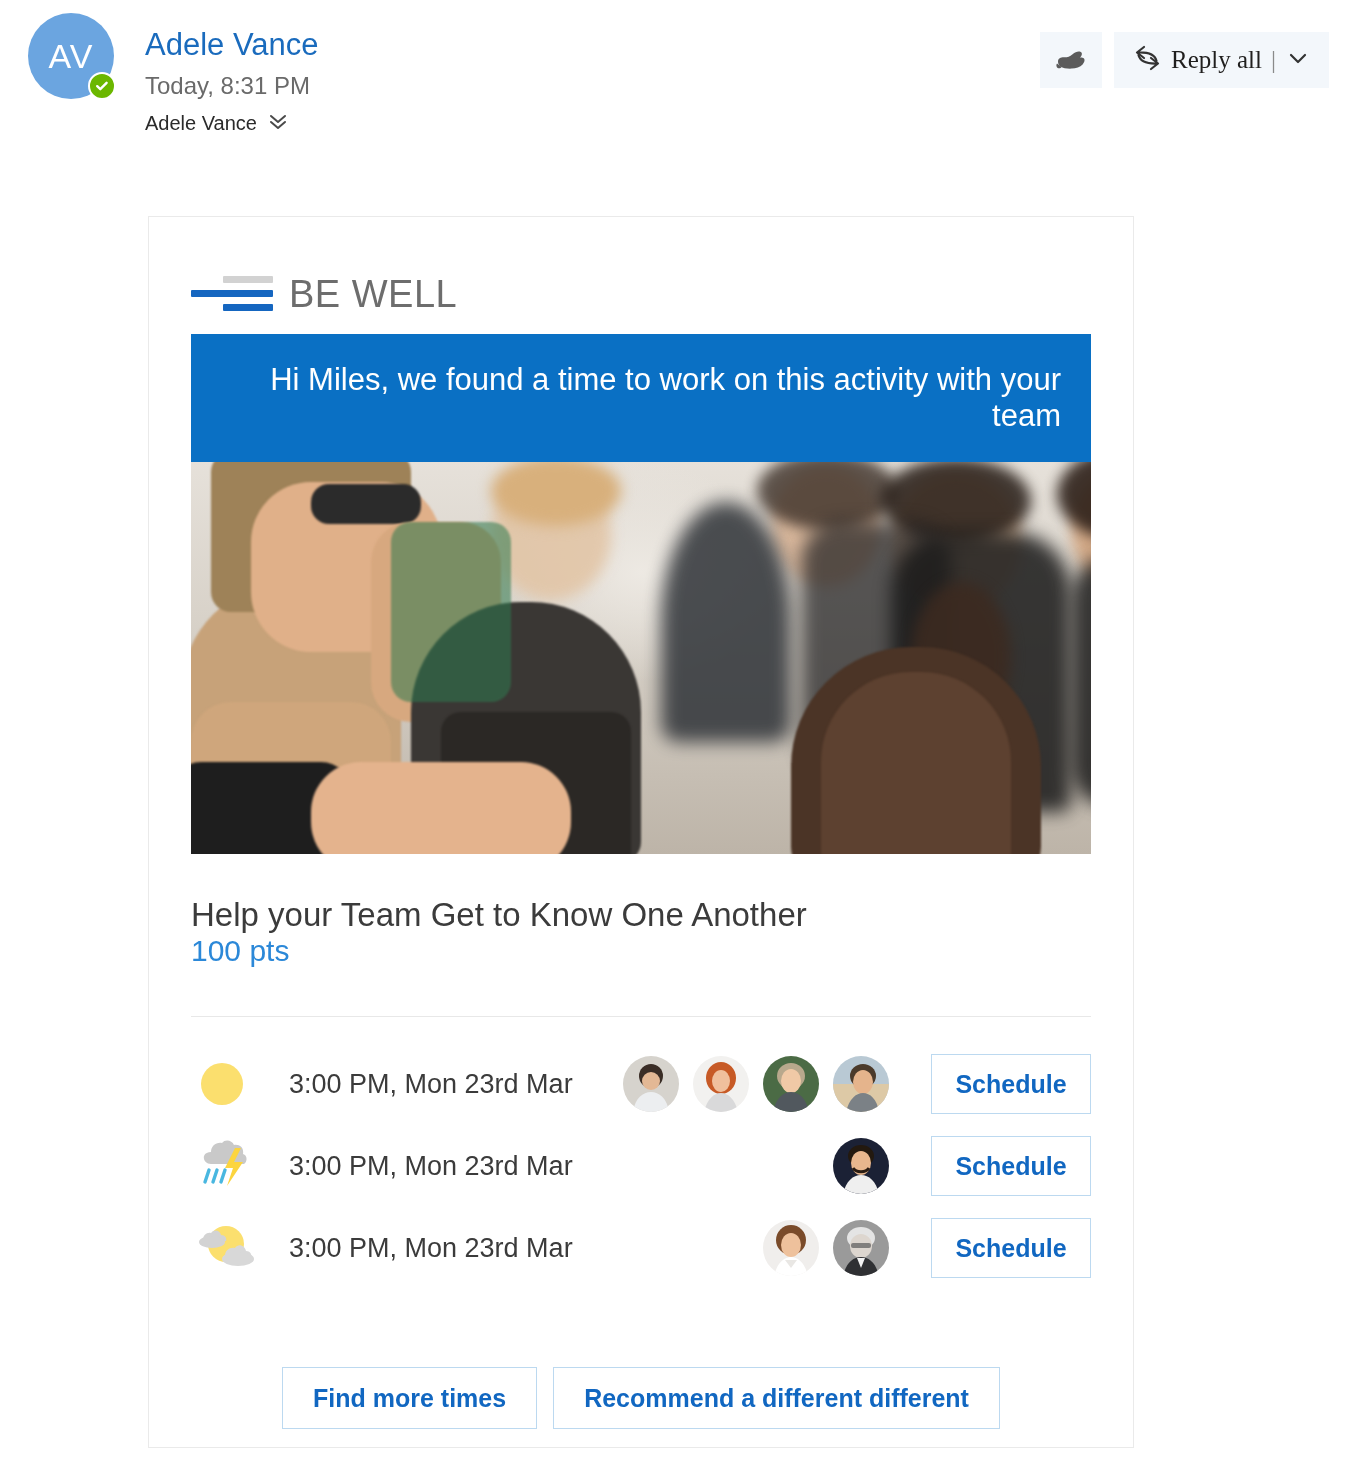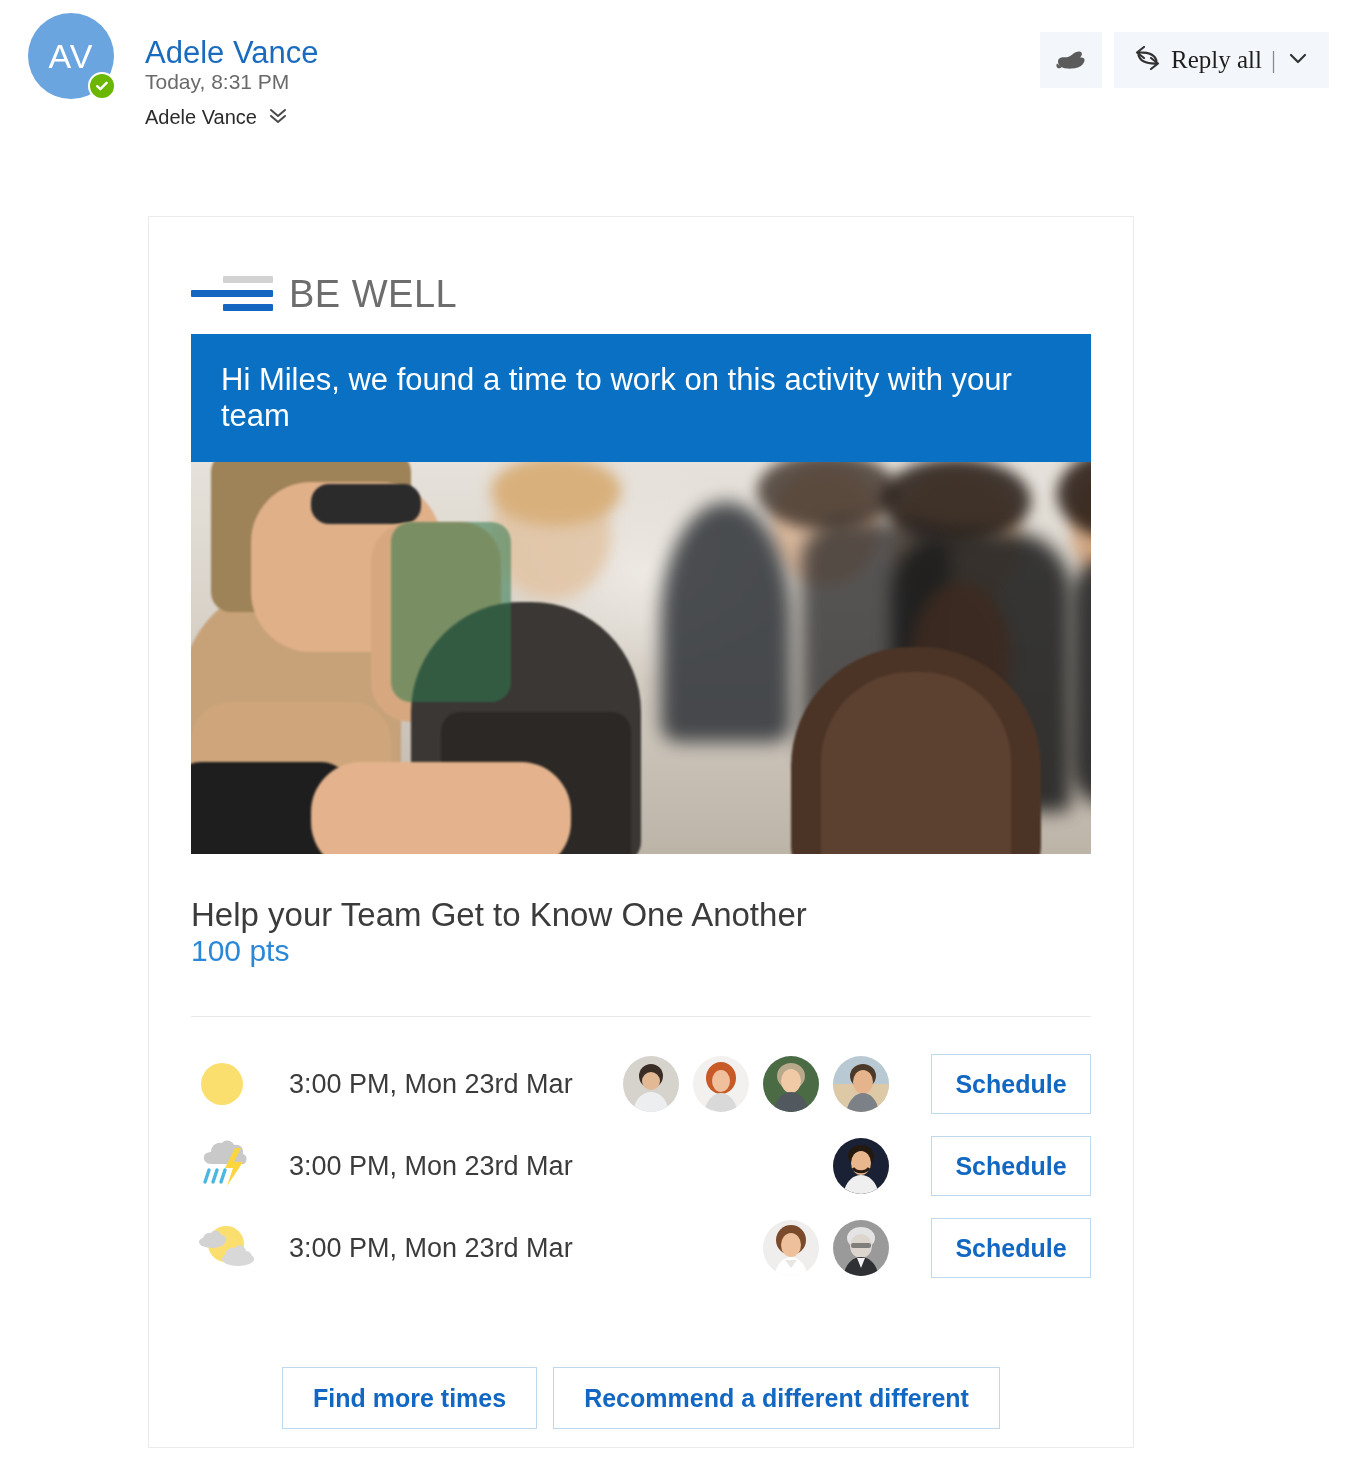--- a/index.html
+++ b/index.html
@@ -36,30 +36,31 @@
     position: absolute;
     right: -2px; bottom: -1px;
     width: 28px; height: 28px;
     border-radius: 50%;
     background: #6bb700;
     border: 2px solid #ffffff;
     display: flex; align-items: center; justify-content: center;
   }
   .presence-badge svg { display: block; }
 
-  .hdr-text { position: absolute; left: 145px; top: 36px; }
+  .hdr-text { position: absolute; left: 145px; top: 28px; }
   .sender-name {
     font-size: 31px;
     color: #1a6bbd;
     line-height: 1.1;
     font-family: "Liberation Sans", sans-serif;
   }
   .msg-time {
-    font-size: 21px;
+    font-size: 24px;
     color: #6a6a6a;
+    margin-top: 10px;
   }
   .recipient-row {
     margin-top: 10px;
     display: flex; align-items: center; gap: 10px;
   }
   .recipient-name { font-size: 20px; color: #2b2b2b; }
   .chev-dbl { display: block; }
 
   
   .reply-controls {
@@ -119,21 +120,21 @@
   .banner {
     margin-top: 18px;
     background: #0a70c4;
     height: 128px;
     display: flex; align-items: center; justify-content: center;
     padding: 0 30px;
   }
   .banner-text {
     color: #ffffff;
     font-size: 31px;
-    text-align: left;
+    text-align: right;
   }
 
   
   .hero {
     height: 392px;
     position: relative;
     overflow: hidden;
     background: #cfc6bc;
   }
   .hero-bg {

